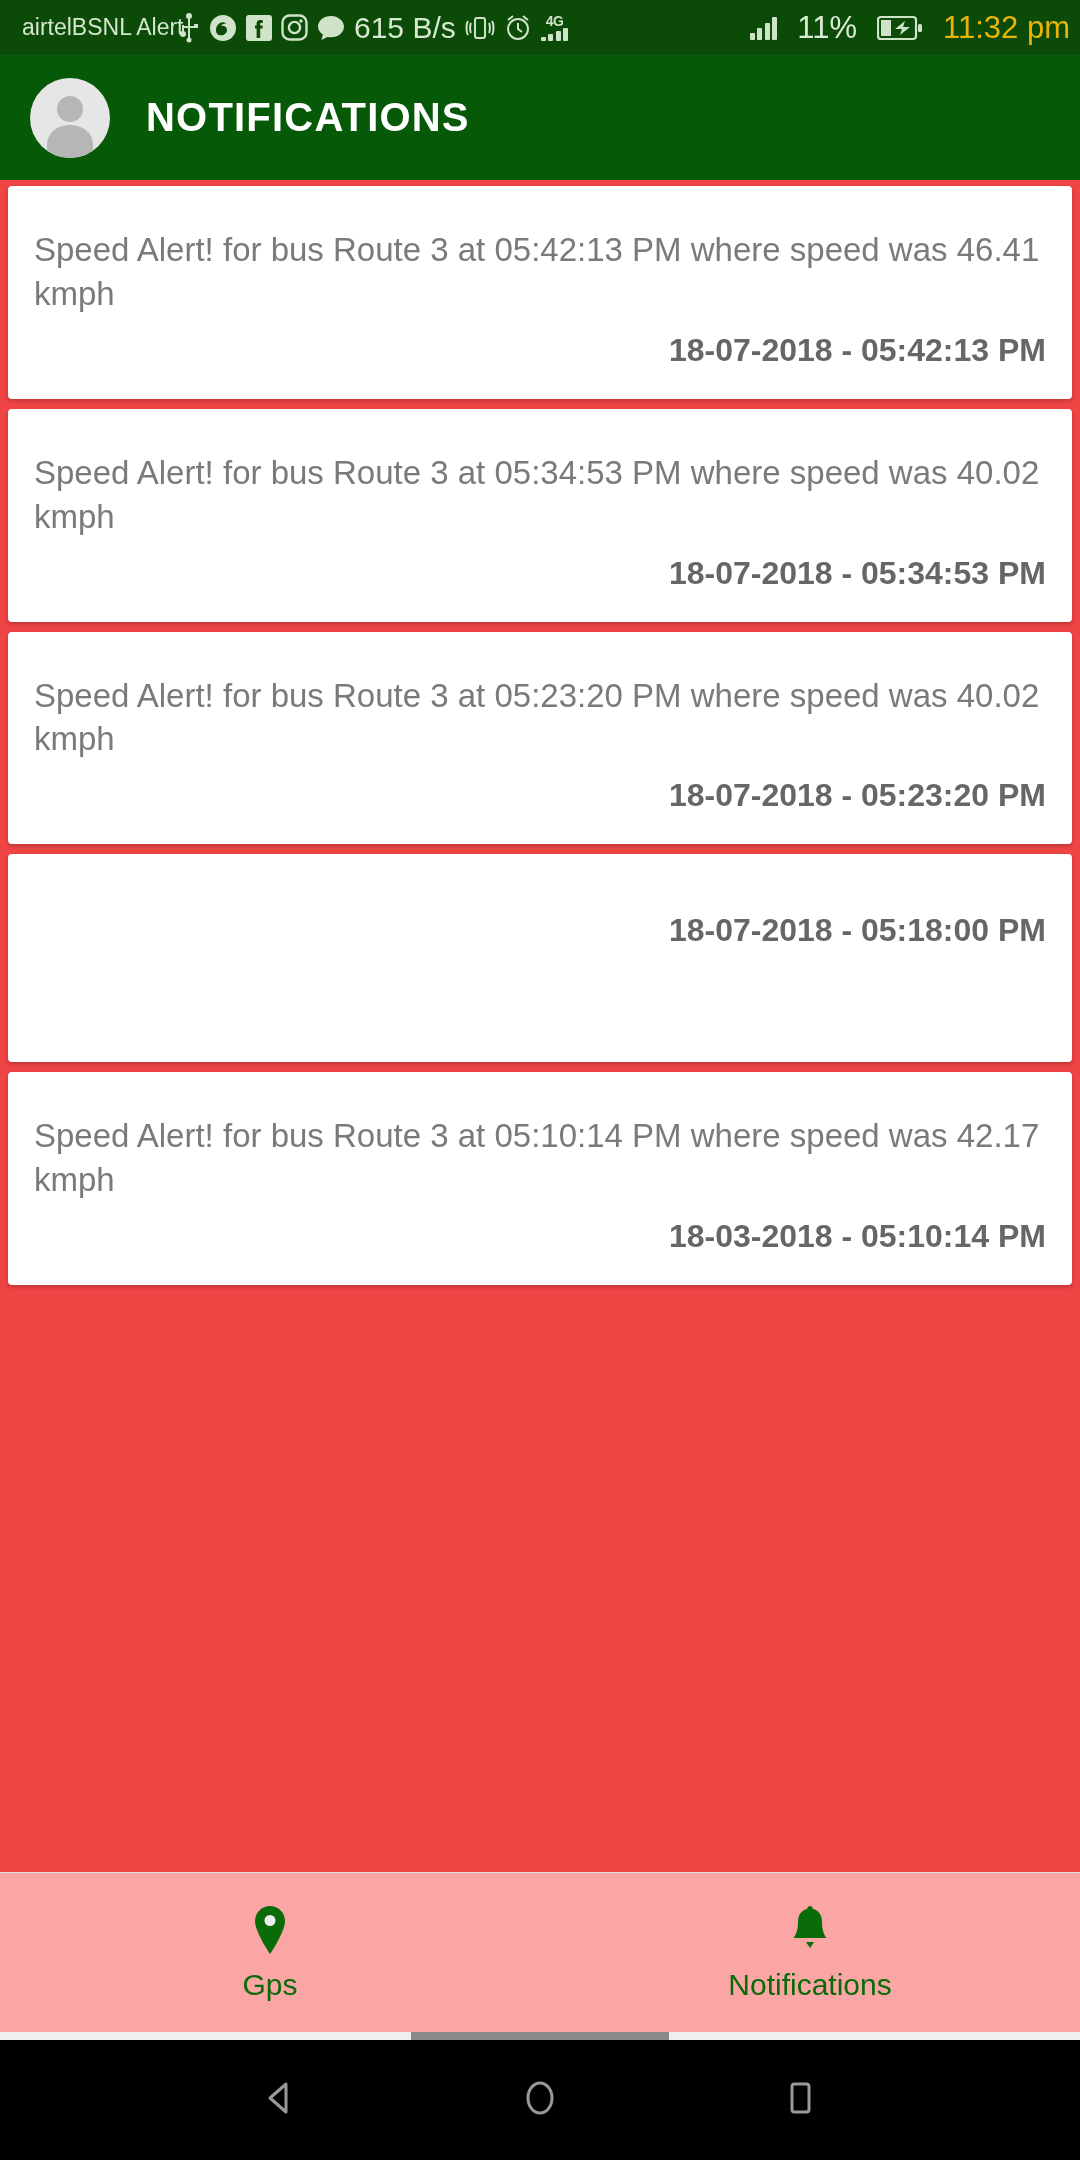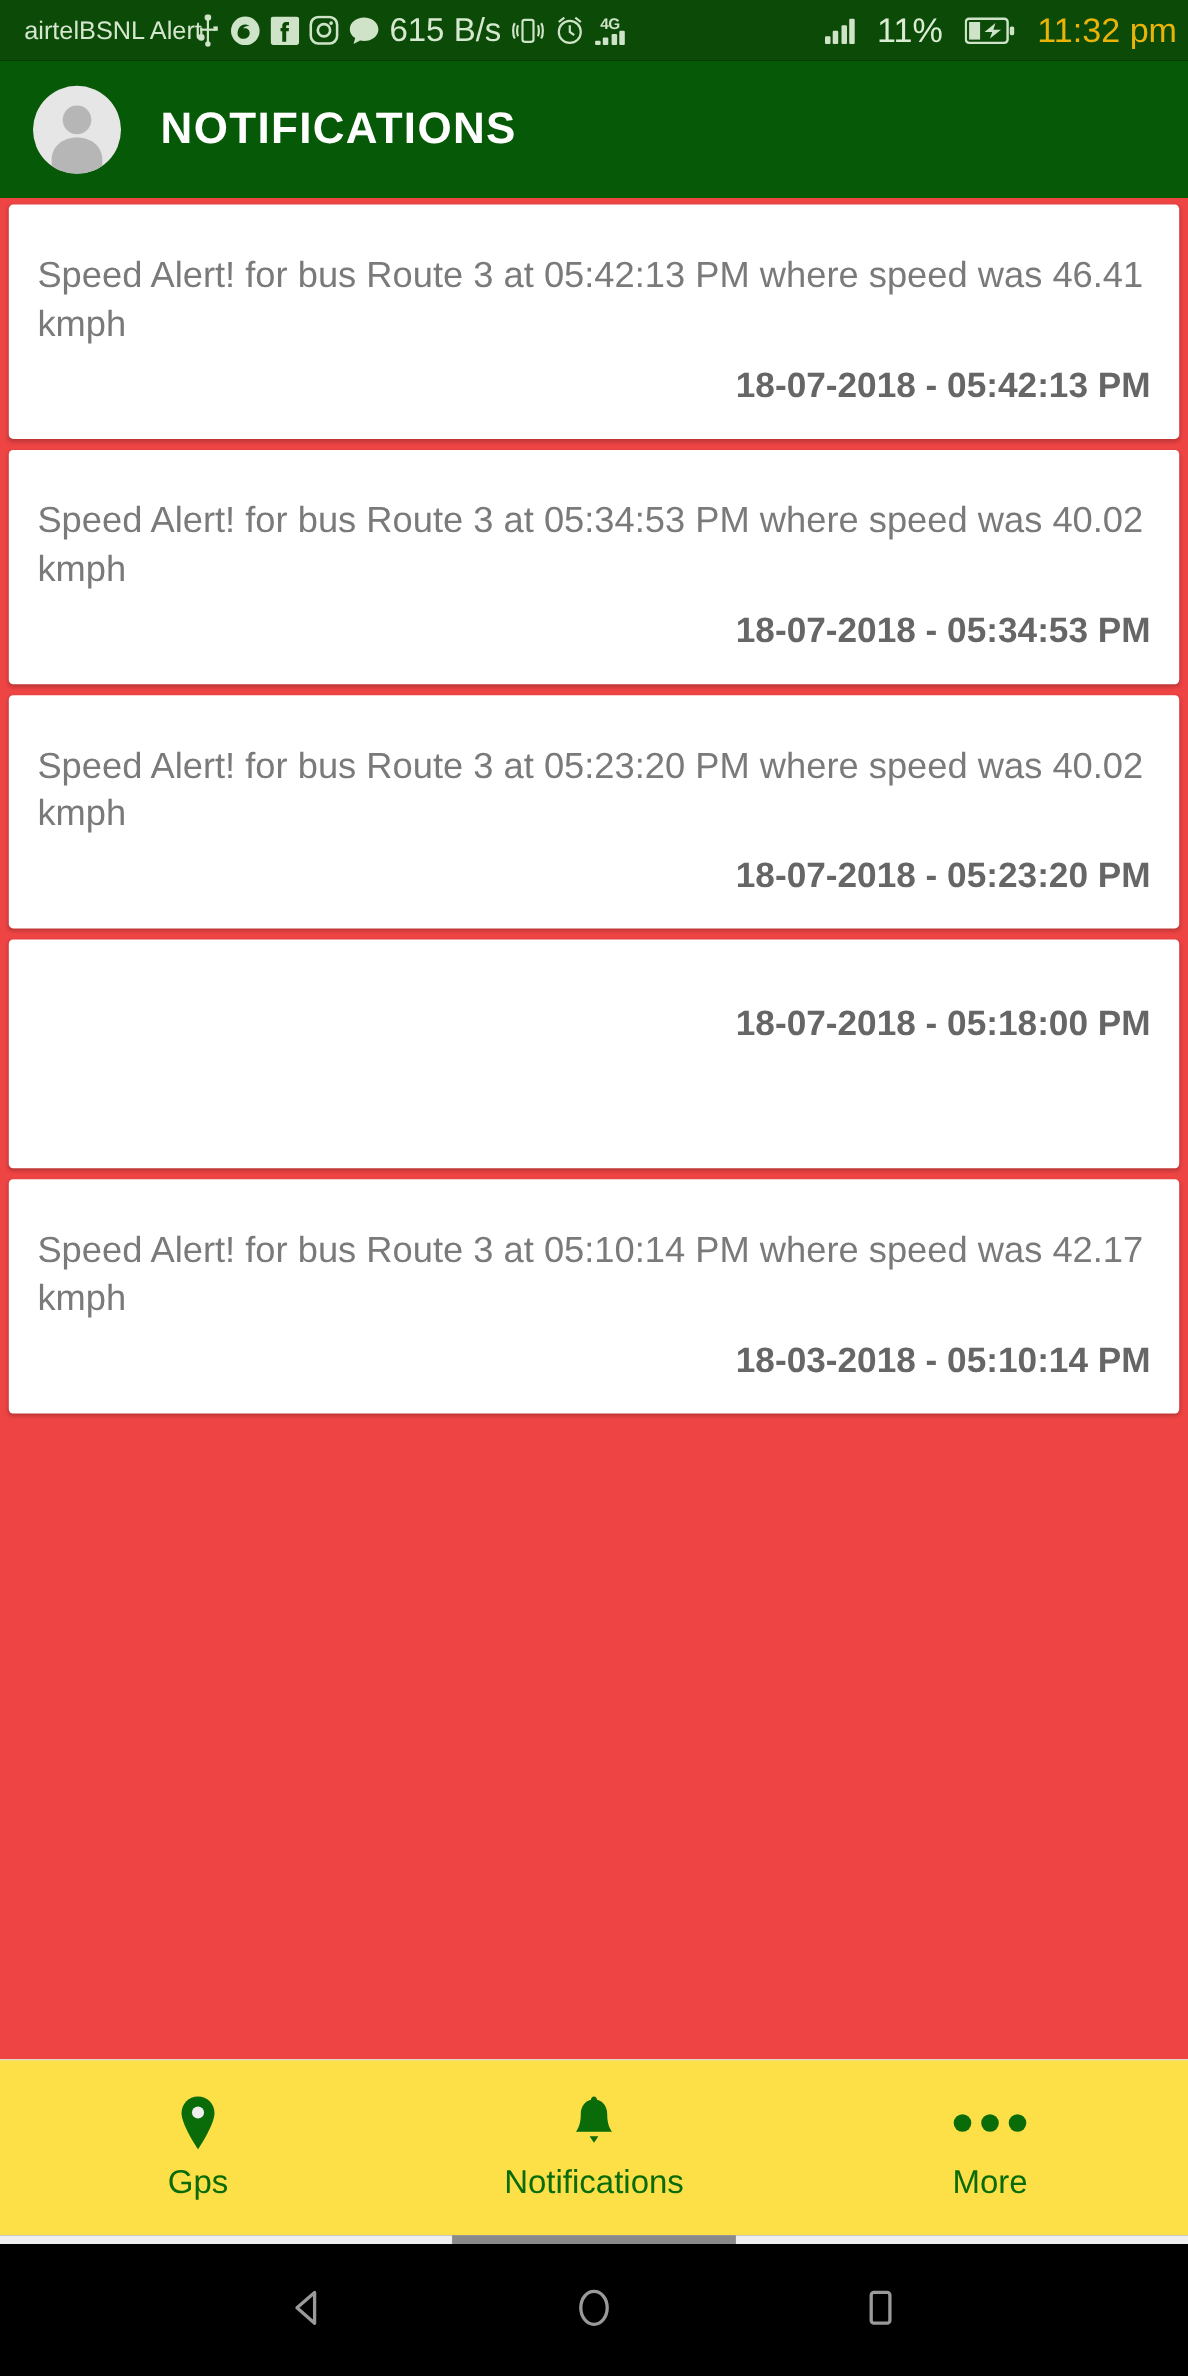--- a/index.html
+++ b/index.html
@@ -62,21 +62,21 @@
   }
   .card-msg{
     font-size:33px; color:#7a7a7a; line-height:1.33; font-weight:400;
   }
   .card-time{
     font-size:32px; color:#666666; font-weight:bold; text-align:right; margin-top:16px;
   }
 
   
   .bottom-nav{
-    background:#fde047; height:160px; flex:0 0 160px;
+    background:#fca5a5; height:160px; flex:0 0 160px;
     display:flex; align-items:center; border-top:1px solid #e0e0e0;
   }
   .nav-item{
     flex:1; display:flex; flex-direction:column; align-items:center; justify-content:center; gap:12px;
   }
   .nav-label{ font-size:30px; color:#0a6b09; }
   .nav-icon{ display:flex; align-items:center; justify-content:center; height:52px; }
   .dots{ display:flex; gap:9px; }
   .dots i{ width:16px; height:16px; background:#0a6b09; border-radius:50%; display:block;}
 
@@ -242,30 +242,20 @@
     <div class="nav-item">
       <span class="nav-icon">
         <svg width="44" height="52" viewBox="0 0 44 52">
           <path d="M22 2c-1.6 0-2.6 1.3-2.8 2.8C13.6 6.2 10 11.3 10 17.5c0 9-2 13-4.5 16.5h33C36 30.5 34 26.5 34 17.5c0-6.2-3.6-11.3-9.2-12.7C24.6 3.3 23.6 2 22 2z" fill="#0a6b09"></path>
           <path d="M18 38h8l-4 6z" fill="#0a6b09"></path>
         </svg>
       </span>
       <span class="nav-label">Notifications</span>
     </div>
 
-    <div class="nav-item">
-      <span class="nav-icon">
-        <span class="dots">
-            <i></i>
-            <i></i>
-            <i></i>
-          </span>
-      </span>
-      <span class="nav-label">More</span>
-    </div>
 
   </div>
 
   <div class="handle-row">
     <div class="handle"></div>
   </div>
 
   <div class="android-nav">
     <span>
       <svg width="48" height="48" viewBox="0 0 48 48">

